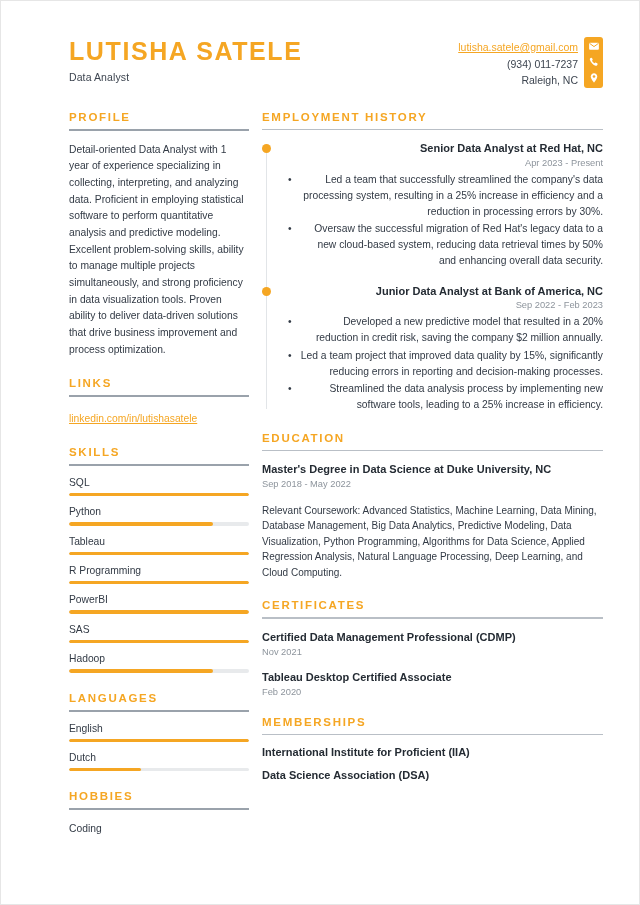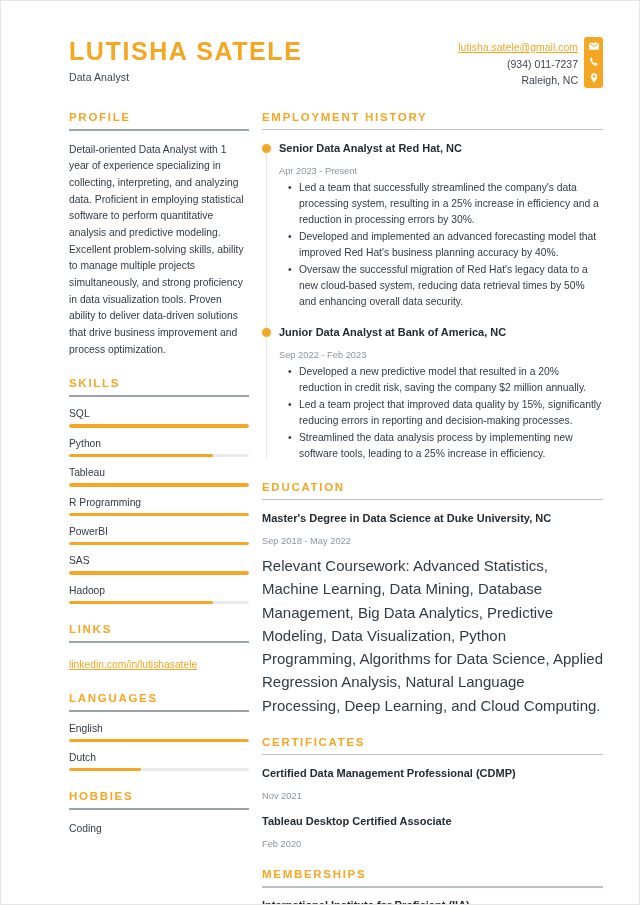--- a/index.html
+++ b/index.html
@@ -128,39 +128,39 @@
 
   
   .timeline { position: relative; padding-left: 17px; }
   .timeline::before {
     content: "";
     position: absolute;
     left: 3.5px; top: 4px; bottom: 4px;
     width: 1.5px;
     background: #e2e5e8;
   }
-  .job { position: relative; margin-bottom: 15px; }
+  .job { position: relative; margin-bottom: 15px; text-align: right; }
   .job:last-child { margin-bottom: 4px; }
   .job-dot {
     position: absolute;
     left: -17px; top: 3px;
     width: 9px; height: 9px;
     border-radius: 50%;
     background: #F5A623;
   }
   .entry-title {
     font-size: 11px;
     font-weight: bold;
     color: #242b33;
     line-height: 1.35;
   }
   .entry-date {
     font-size: 9.3px;
     color: #8d949c;
-    margin-top: 10px;
+    margin-top: 2px;
     margin-bottom: 4px;
   }
   ul.bullets {
     list-style: none;
     padding-left: 20px;
     margin: 0;
   }
   ul.bullets li {
     position: relative;
     font-size: 10.3px;
@@ -170,24 +170,24 @@
   }
   ul.bullets li::before {
     content: "•";
     position: absolute;
     left: -11px;
     color: #323a45;
   }
   .entry { margin-bottom: 13px; }
   .entry:last-child { margin-bottom: 0; }
   .entry-desc {
-    font-size: 15px;
+    font-size: 10px;
     line-height: 1.55;
     color: #323a45;
-    margin-top: 8px;
+    margin-top: 14px;
   }
   .member-item {
     font-size: 11px;
     font-weight: bold;
     color: #242b33;
     margin-bottom: 11px;
   }
 </style>
 </head>
 <body>
@@ -232,20 +232,26 @@
 
     <div class="col-left">
 
       <div class="sec">
         <div class="sec-title">PROFILE</div>
         <div class="sec-rule"></div>
         <div class="profile-text">Detail-oriented Data Analyst with 1 year of experience specializing in collecting, interpreting, and analyzing data. Proficient in employing statistical software to perform quantitative analysis and predictive modeling. Excellent problem-solving skills, ability to manage multiple projects simultaneously, and strong proficiency in data visualization tools. Proven ability to deliver data-driven solutions that drive business improvement and process optimization.</div>
       </div>
 
       <div class="sec">
+        <div class="sec-title">LINKS</div>
+        <div class="sec-rule"></div>
+        <a class="link-item" href="#">linkedin.com/in/lutishasatele</a>
+      </div>
+
+      <div class="sec">
         <div class="sec-title">SKILLS</div>
         <div class="sec-rule"></div>
 
         <div class="bar-row">
           <div class="bar-label">SQL</div>
           <div class="bar-track">
             <div class="bar-fill" style="width: 100%;"></div>
           </div>
         </div>
         <div class="bar-row">
@@ -277,26 +283,20 @@
           <div class="bar-track">
             <div class="bar-fill" style="width: 100%;"></div>
           </div>
         </div>
         <div class="bar-row">
           <div class="bar-label">Hadoop</div>
           <div class="bar-track">
             <div class="bar-fill" style="width: 80%;"></div>
           </div>
         </div>
-      </div>
-
-      <div class="sec">
-        <div class="sec-title">LINKS</div>
-        <div class="sec-rule"></div>
-        <a class="link-item" href="#">linkedin.com/in/lutishasatele</a>
       </div>
 
       <div class="sec">
         <div class="sec-title">LANGUAGES</div>
         <div class="sec-rule"></div>
 
         <div class="bar-row">
           <div class="bar-label">English</div>
           <div class="bar-track">
             <div class="bar-fill" style="width: 100%;"></div>
@@ -325,21 +325,20 @@
         <div class="sec-rule thin"></div>
 
         <div class="timeline">
 
           <div class="job">
             <span class="job-dot"></span>
             <div class="entry-title">Senior Data Analyst at Red Hat, NC</div>
             <div class="entry-date">Apr 2023 - Present</div>
             <ul class="bullets">
               <li>Led a team that successfully streamlined the company's data processing system, resulting in a 25% increase in efficiency and a reduction in processing errors by 30%.</li>
-              <li>Developed and implemented an advanced forecasting model that improved Red Hat's business planning accuracy by 40%.</li>
               <li>Oversaw the successful migration of Red Hat's legacy data to a new cloud-based system, reducing data retrieval times by 50% and enhancing overall data security.</li>
             </ul>
           </div>
 
           <div class="job">
             <span class="job-dot"></span>
             <div class="entry-title">Junior Data Analyst at Bank of America, NC</div>
             <div class="entry-date">Sep 2022 - Feb 2023</div>
             <ul class="bullets">
               <li>Developed a new predictive model that resulted in a 20% reduction in credit risk, saving the company $2 million annually.</li>

